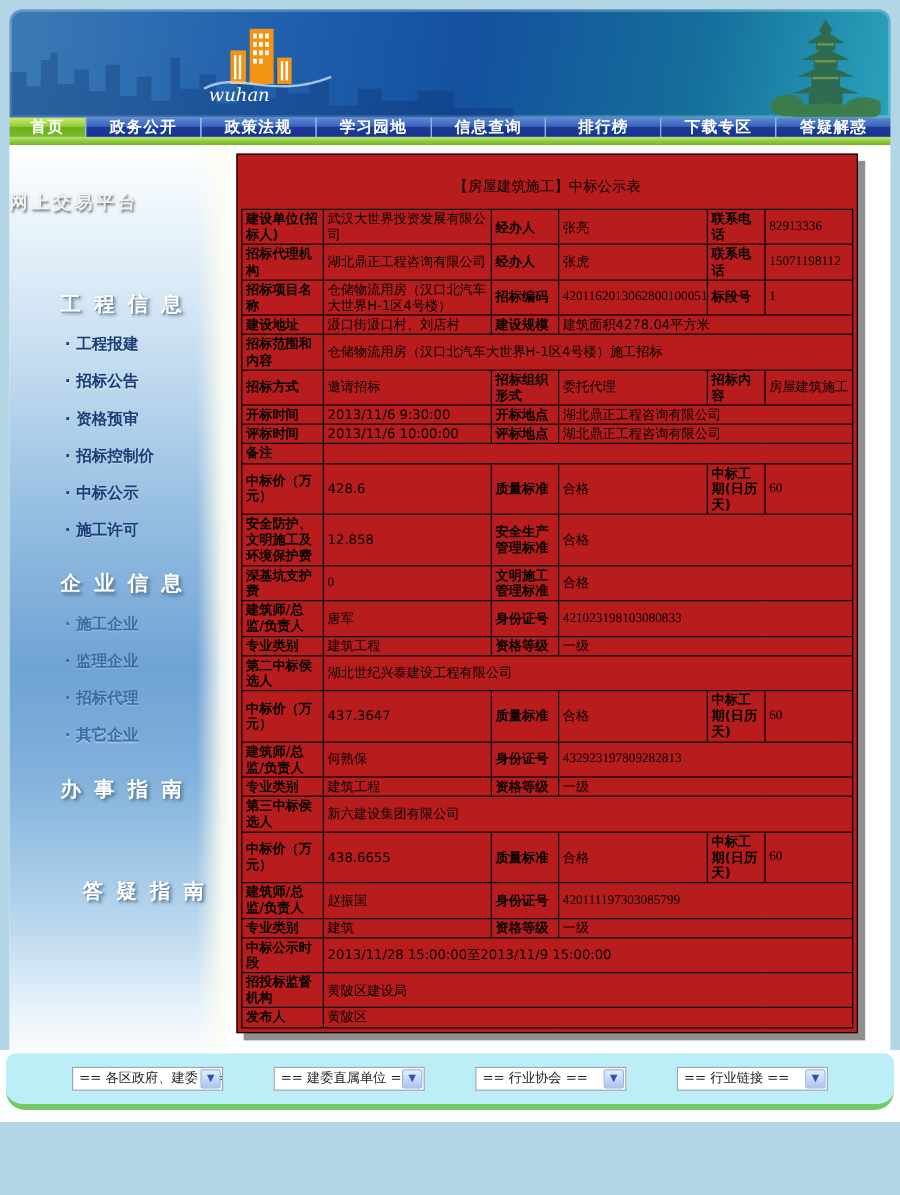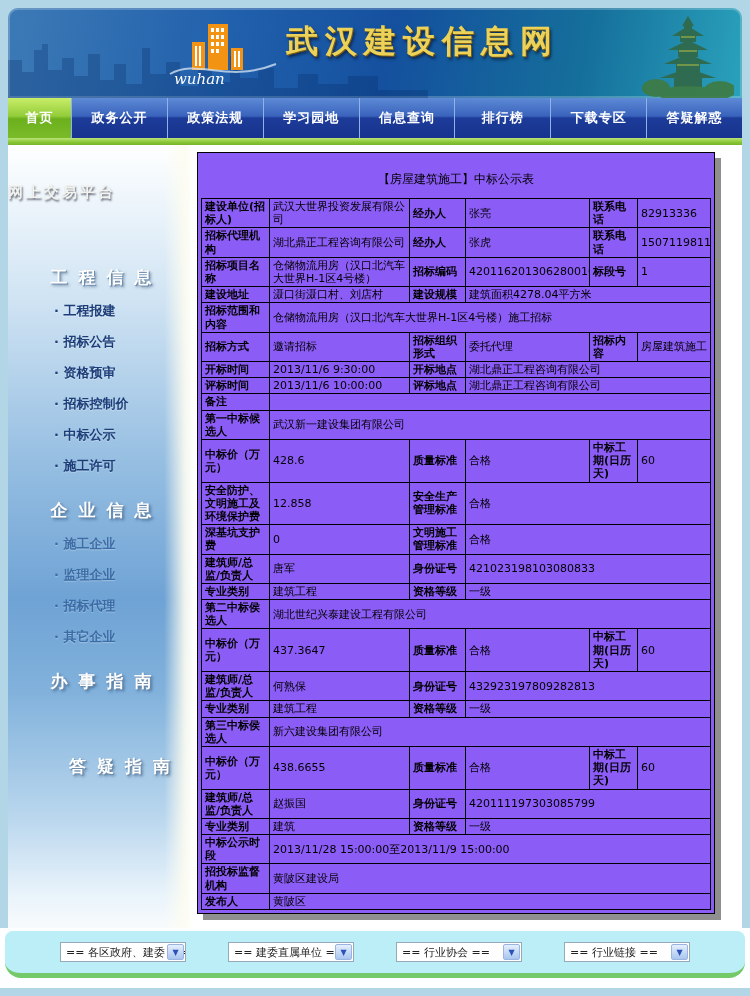--- a/index.html
+++ b/index.html
@@ -14,21 +14,21 @@
   .skyline { position:absolute; left:0; bottom:0; width:420px; height:58px; opacity:.28; }
   .logo { position:absolute; left:160px; top:10px; width:110px; height:74px; cursor:pointer; }
   .title-block { position:absolute; left:278px; top:12px; }
   .site-title { font-size:32px; font-weight:bold; color:#ecd258; letter-spacing:7px;
     text-shadow:1px 1px 0 #7a5c10, 2px 3px 3px rgba(8,28,64,.85); white-space:nowrap; }
   .site-subtitle { margin-top:8px; font-size:13px; font-weight:bold; color:#f2ee6c; letter-spacing:2px;
     word-spacing:7px; text-shadow:1px 1px 1px rgba(0,0,0,.6); white-space:nowrap; }
   .pagoda { position:absolute; right:8px; top:4px; width:92px; height:86px; }
 
   
-  .nav { display:flex; margin:0 8px; height:40px; }
+  .nav { display:flex; margin:0 8px; height:16px; }
   .tab { flex:1; display:flex; align-items:center; justify-content:center; cursor:pointer;
     color:#fff; font-weight:bold; font-size:13px; letter-spacing:1px;
     background:linear-gradient(#5d8ad6 0%,#3a63bc 45%,#1d3b99 50%,#17338f 100%);
     border-right:1px solid #8fb3e8; }
   .tab:last-child { border-right:none; }
   .tab.active { flex:0 0 64px;
     background:linear-gradient(#c9ed68 0%,#93cd3a 45%,#6cb01e 52%,#7abb28 100%); }
   .strip { margin:0 8px; height:7px; background:linear-gradient(#bbe47a,#8cc938 55%,#77b229); }
 
   
@@ -44,28 +44,28 @@
     text-shadow:1px 1px 0 #6c8cac, 2px 2px 3px rgba(20,50,90,.55); }
   .side-heading.first { margin-top:64px; }
   .side-heading.gap-big { margin-top:62px;padding-left:48px; }
   .side-links { margin-top:8px; }
   .side-link { display:block; margin:13px 0 0 46px; font-size:13px; font-weight:bold; color:#1c3d78;
     cursor:pointer; text-shadow:0 1px 1px rgba(255,255,255,.35); }
   .side-link::before { content:"· "; }
   .side-links.muted .side-link { color:#2e5d99; opacity:.8; }
 
   .main { flex:1; padding:7px 0 14px 3px; }
-  .board { width:518px; background:#8b5cf6; border:1px solid #000; padding:3px;
+  .board { width:518px; background:#b91c1c; border:1px solid #000; padding:3px;
     box-shadow:6px 6px 0 #8f8f8f; }
   .board-title { text-align:center; font-size:12px; color:#000; padding:15px 0 10px; }
   table.bid { width:100%; border-collapse:collapse; table-layout:fixed; font-size:11px; color:#000; }
   table.bid td { border:1px solid #000; padding:1px 3px; line-height:1.2; vertical-align:middle;
     word-break:break-all; }
   table.bid td.lbl { font-weight:bold; }
-  table.bid td.num { white-space:nowrap; overflow:hidden; }
+  table.bid td.num { white-space:nowrap; overflow:hidden;font-family:Liberation Serif, serif; }
   col.c1{width:68px} col.c2{width:140px} col.c3{width:56px} col.c4{width:124px} col.c5{width:48px}
 
   
   .bottom { background:#fdfeff; padding:3px 0 10px; }
   .linkband { margin:0 5px; height:47px; background:#bceef8; border-bottom:5px solid #74ca68;
     border-radius:8px 8px 16px 16px; display:flex; align-items:center;
     padding:0 55px; justify-content:space-between; }
   .fake-select { width:126px; height:20px; background:#fff; border:1px solid #96a8bc;
     font-size:11px; color:#222; display:flex; align-items:center; padding:0 20px 0 5px;
     position:relative; cursor:pointer; white-space:nowrap; overflow:hidden; }
@@ -102,21 +102,20 @@
         <rect x="27" y="28" width="2" height="20" fill="#ffffff"></rect>
           <rect x="31" y="28" width="2" height="20" fill="#ffffff"></rect>
         <rect x="63" y="30" width="12" height="22" fill="#f29314"></rect>
         <rect x="66" y="33" width="2" height="16" fill="#ffffff"></rect>
           <rect x="70" y="33" width="2" height="16" fill="#ffffff"></rect>
       </g>
       <path d="M2,56 C30,40 58,66 108,46" stroke="#d9e8f6" stroke-width="2" fill="none" opacity="0.75"></path>
       <text x="6" y="66" font-family="'DejaVu Serif',serif" font-style="italic" font-size="15" fill="#ffffff">wuhan</text>
     </svg>
     <div class="title-block">
-      <div class="site-title">武汉建设信息网</div>
     </div>
     <svg class="pagoda" viewBox="0 0 92 86">
       <g fill="#2e6b50">
         <polygon points="46,4 40,14 52,14"></polygon>
         <rect x="42" y="13" width="8" height="6"></rect>
         <polygon points="30,24 46,14 62,24"></polygon>
         <rect x="38" y="23" width="16" height="7"></rect>
         <polygon points="26,38 46,28 66,38"></polygon>
         <rect x="36" y="37" width="20" height="8"></rect>
         <polygon points="22,52 46,42 70,52"></polygon>
@@ -238,24 +237,20 @@
                 <td class="lbl">评标时间</td>
                 <td>2013/11/6  10:00:00</td>
                 <td class="lbl">评标地点</td>
                 <td colspan="3">湖北鼎正工程咨询有限公司</td>
               </tr>
               <tr>
                 <td class="lbl">备注</td>
                 <td colspan="5"></td>
               </tr>
               <tr>
-                <td class="lbl">第一中标候选人</td>
-                <td colspan="5">武汉新一建设集团有限公司</td>
-              </tr>
-              <tr>
                 <td class="lbl">中标价（万元）</td>
                 <td>428.6</td>
                 <td class="lbl">质量标准</td>
                 <td>合格</td>
                 <td class="lbl">中标工期(日历天)</td>
                 <td class="num">60</td>
               </tr>
               <tr>
                 <td class="lbl">安全防护、文明施工及环境保护费</td>
                 <td>12.858</td>

